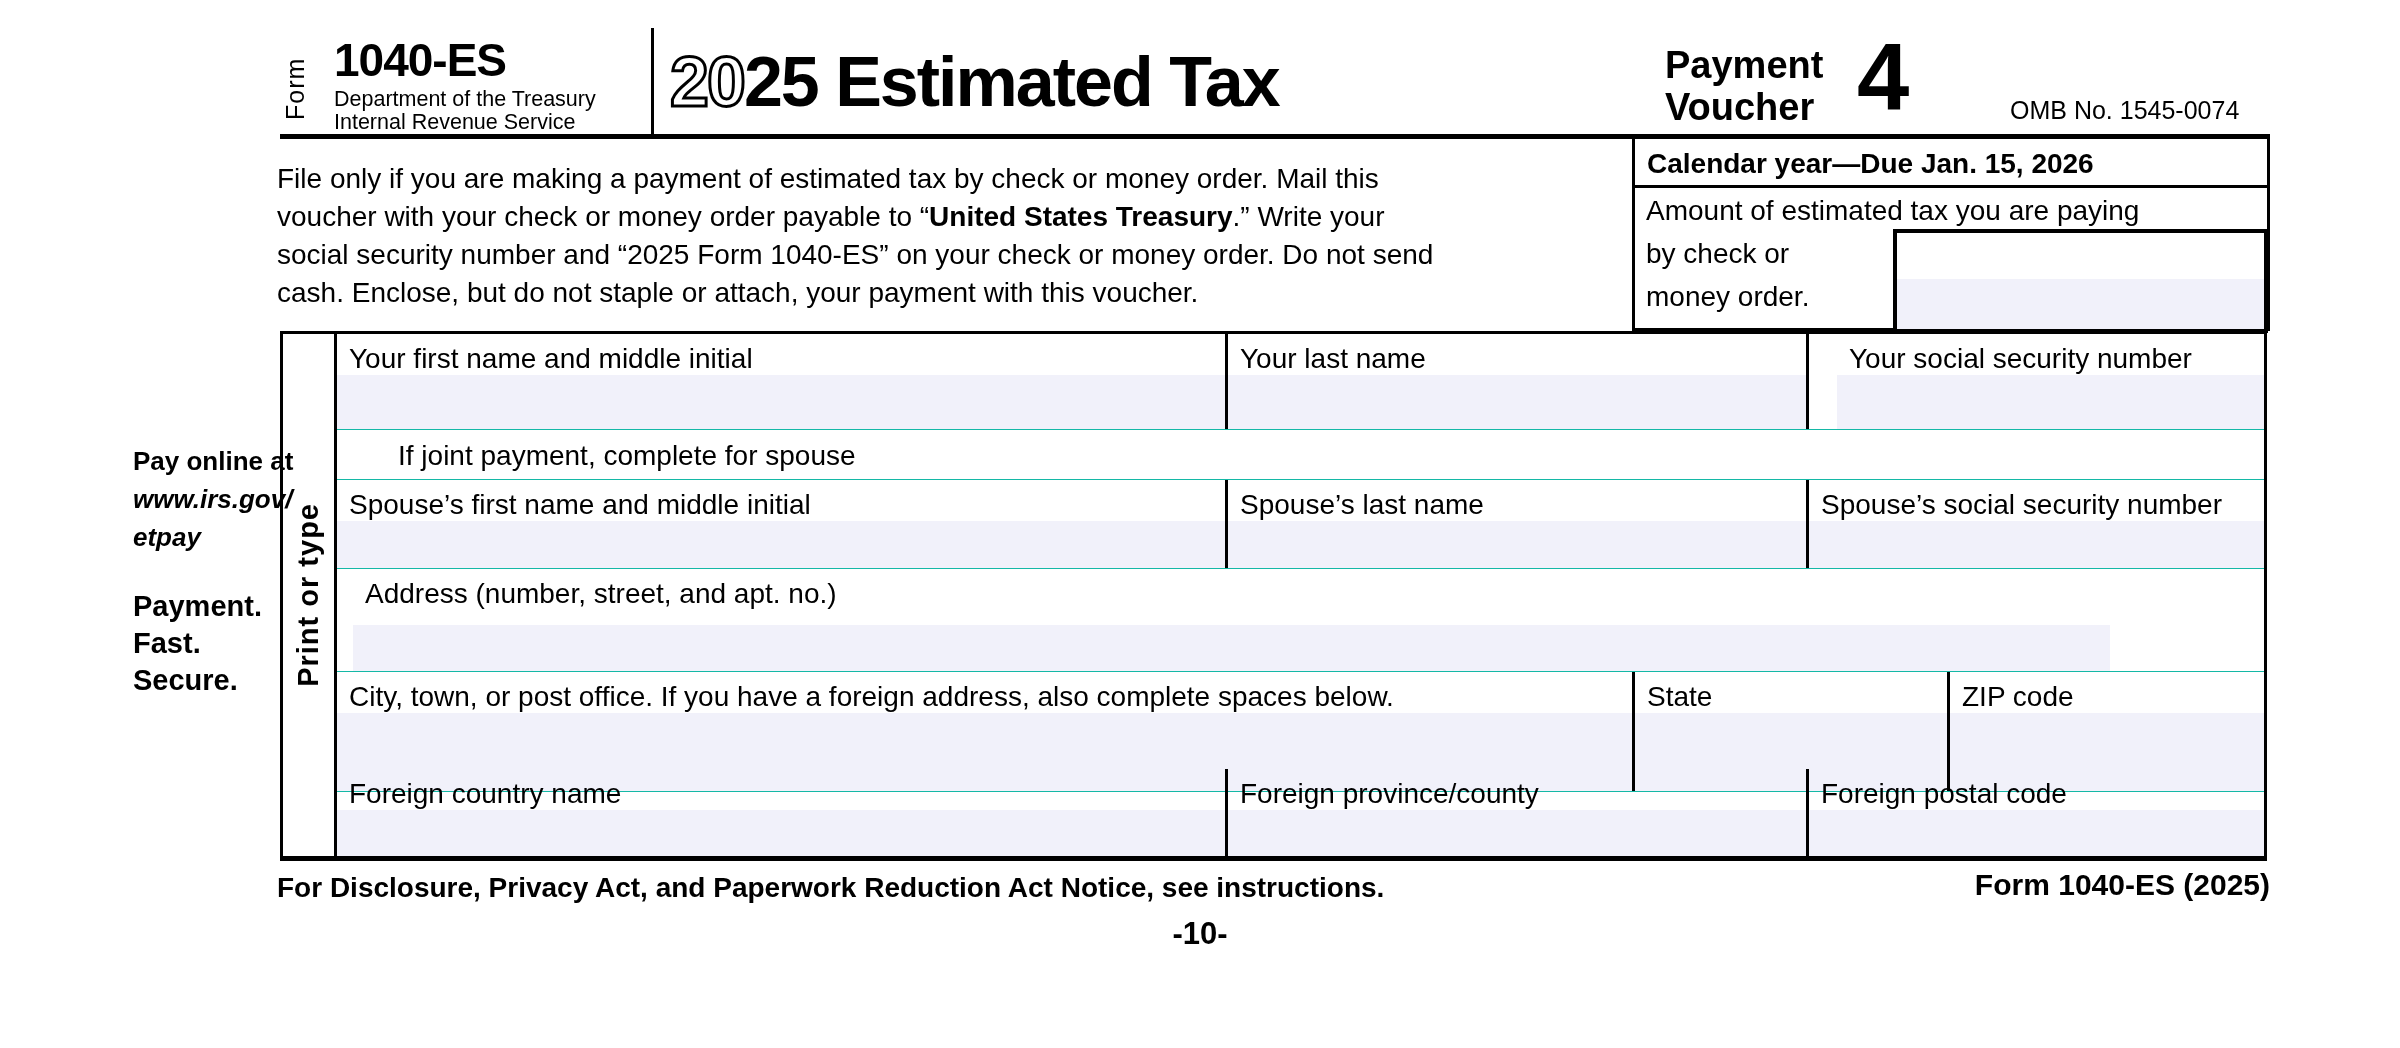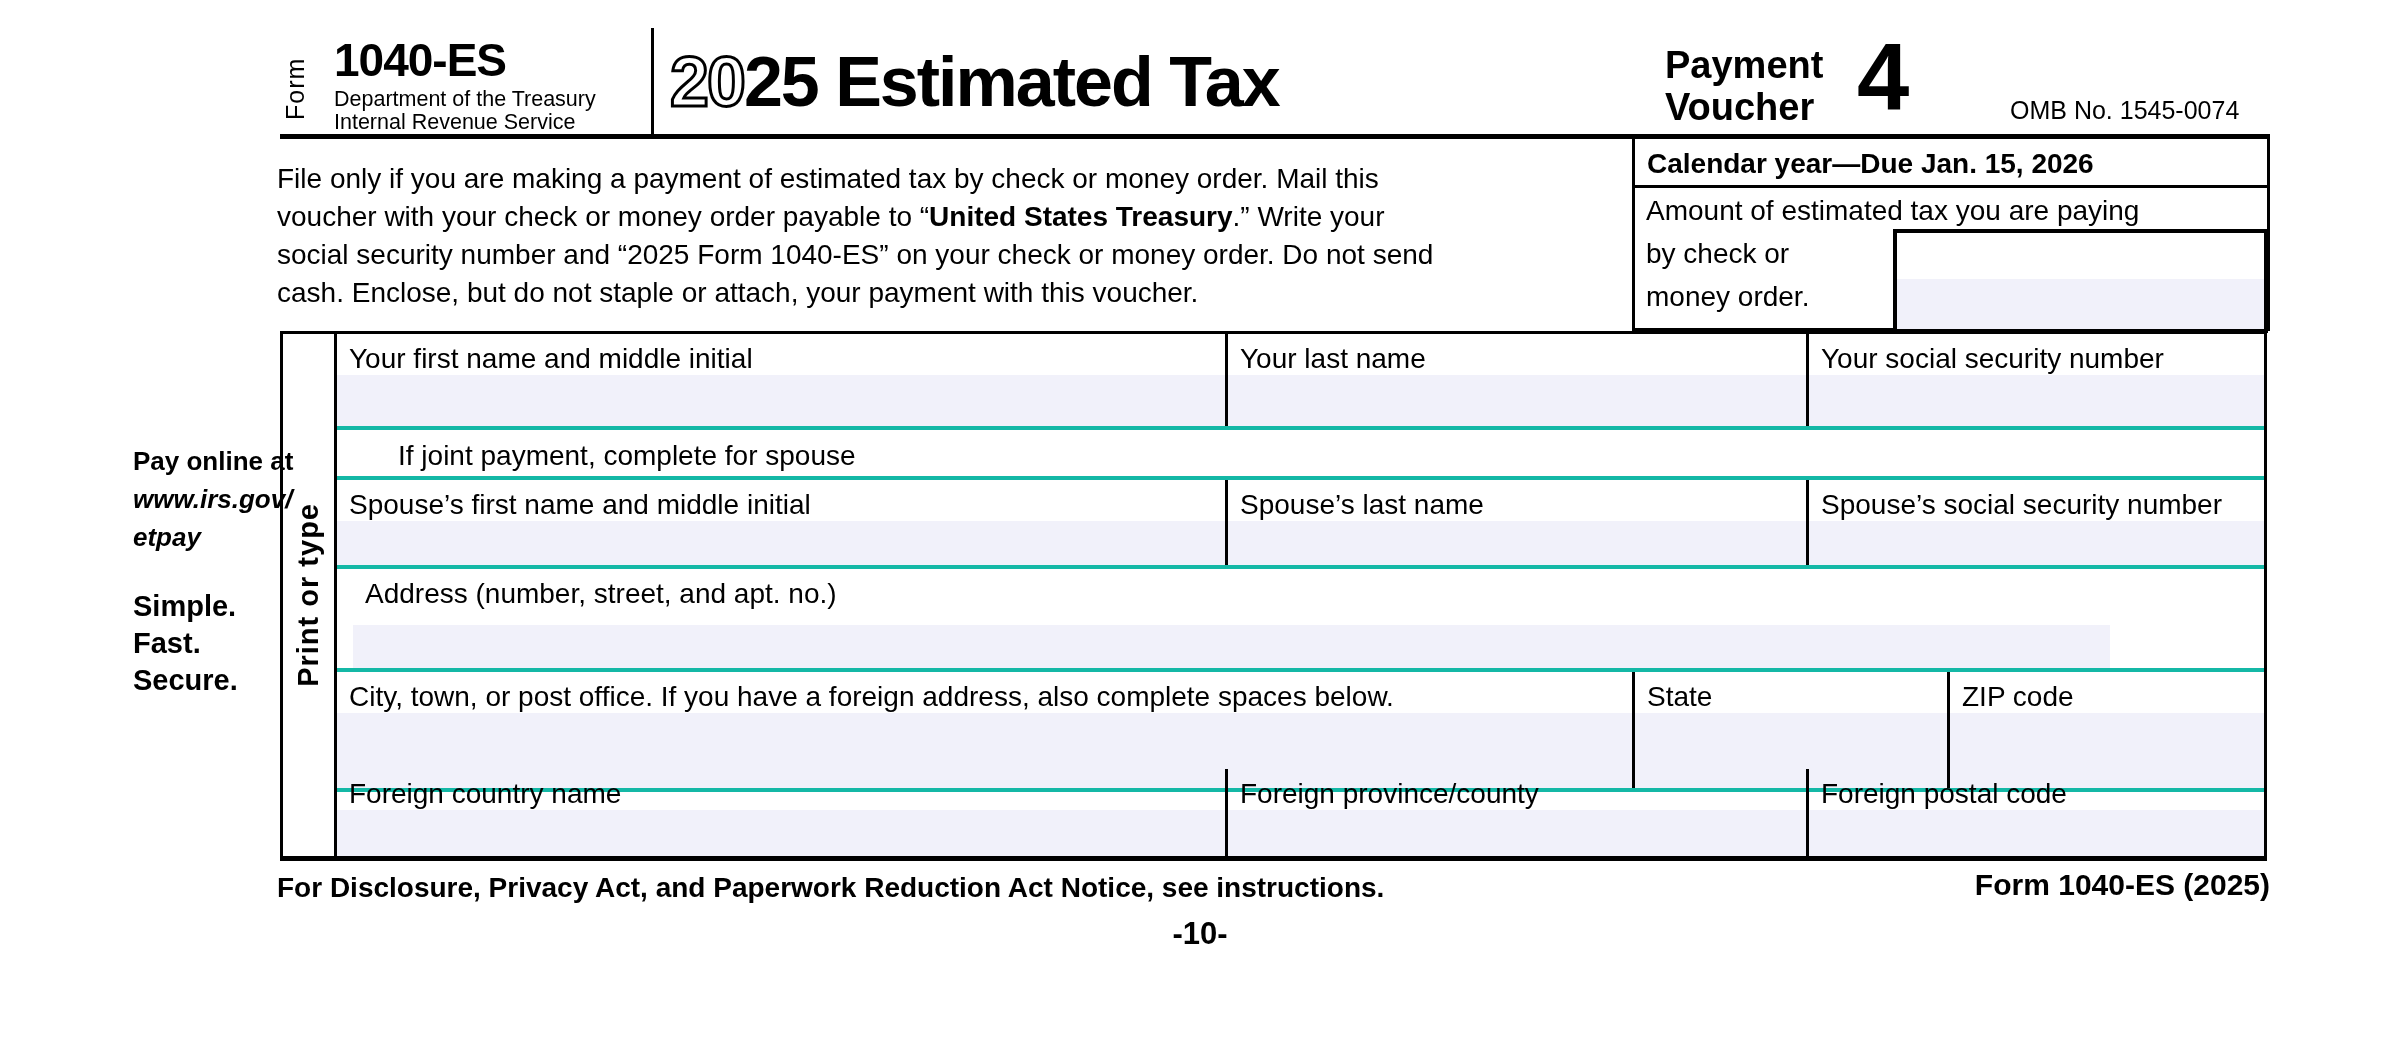--- a/index.html
+++ b/index.html
@@ -62,21 +62,21 @@
   }
   .ptype-col {
     position:absolute; left:0; top:0; bottom:0; width:54px; box-sizing:border-box;
     border-right:3px solid #000; display:flex; align-items:center; justify-content:center;
   }
   .ptype-text {
     writing-mode:vertical-rl; transform:rotate(180deg);
     font-size:29px; font-weight:bold; letter-spacing:1px; white-space:nowrap;
   }
   .tmain { position:absolute; left:54px; top:0; width:1927px; height:522px; }
-  .trow { position:absolute; left:0; width:1927px; box-sizing:border-box; border-bottom:4px solid #14b8a6; }
+  .trow { position:absolute; left:0; width:1927px; box-sizing:border-box; border-bottom:1px solid #14b8a6; }
   .trow.last { border-bottom:none; }
   .cell {
     position:absolute; top:0; bottom:0; box-sizing:border-box;
     display:flex; flex-direction:column;
   }
   .cell.bl { border-left:3px solid #000; }
   .cell-label { font-size:28px; padding:9px 4px 0 12px; white-space:nowrap; overflow:hidden; }
   .cell-input {
     flex:1 1 auto; width:100%; box-sizing:border-box; margin:0;
     border:none; outline:none; background:#f1f1fa;
@@ -121,40 +121,40 @@
     <div class="cal-header">Calendar year—Due Jan. 15, 2026</div>
   </div>
   <div class="abs amt-line1">Amount of estimated tax you are paying</div>
   <div class="abs amt-line2">by check or</div>
   <div class="abs amt-line3">money order.</div>
   <input type="text" class="abs amount-input" value="" style="">
 
   <div class="abs promo" style="left:133px; top:446px;">Pay online at</div>
   <div class="abs promo italic" style="left:133px; top:484px;">www.irs.gov/</div>
   <div class="abs promo italic" style="left:133px; top:522px;">etpay</div>
-  <div class="abs tagline" style="left:133px; top:590px;">Simple.</div>
+  <div class="abs tagline" style="left:133px; top:590px;">Payment.</div>
   <div class="abs tagline" style="left:133px; top:627px;">Fast.</div>
   <div class="abs tagline" style="left:133px; top:664px;">Secure.</div>
 
   <div class="abs vtable">
     <div class="ptype-col">
       <span class="ptype-text">Print or type</span>
     </div>
     <div class="tmain">
 
       <div class="trow" style="top:0; height:96px;">
         <div class="cell" style="left:0; width:888px;">
           <div class="cell-label">Your first name and middle initial</div>
           <input type="text" class="cell-input" style="">
         </div>
         <div class="cell bl" style="left:888px; width:581px;">
           <div class="cell-label">Your last name</div>
           <input type="text" class="cell-input" style="">
         </div>
-        <div class="cell bl" style="left:1469px; width:458px;">
+        <div class="cell bl" style="left:1469px; width:458px;padding-left:28px;">
           <div class="cell-label">Your social security number</div>
           <input type="text" class="cell-input" style="">
         </div>
       </div>
 
       <div class="trow" style="top:96px; height:50px;padding-left:44px;">
         <div class="joint-note">If joint payment, complete for spouse</div>
       </div>
 
       <div class="trow" style="top:146px; height:89px;">

